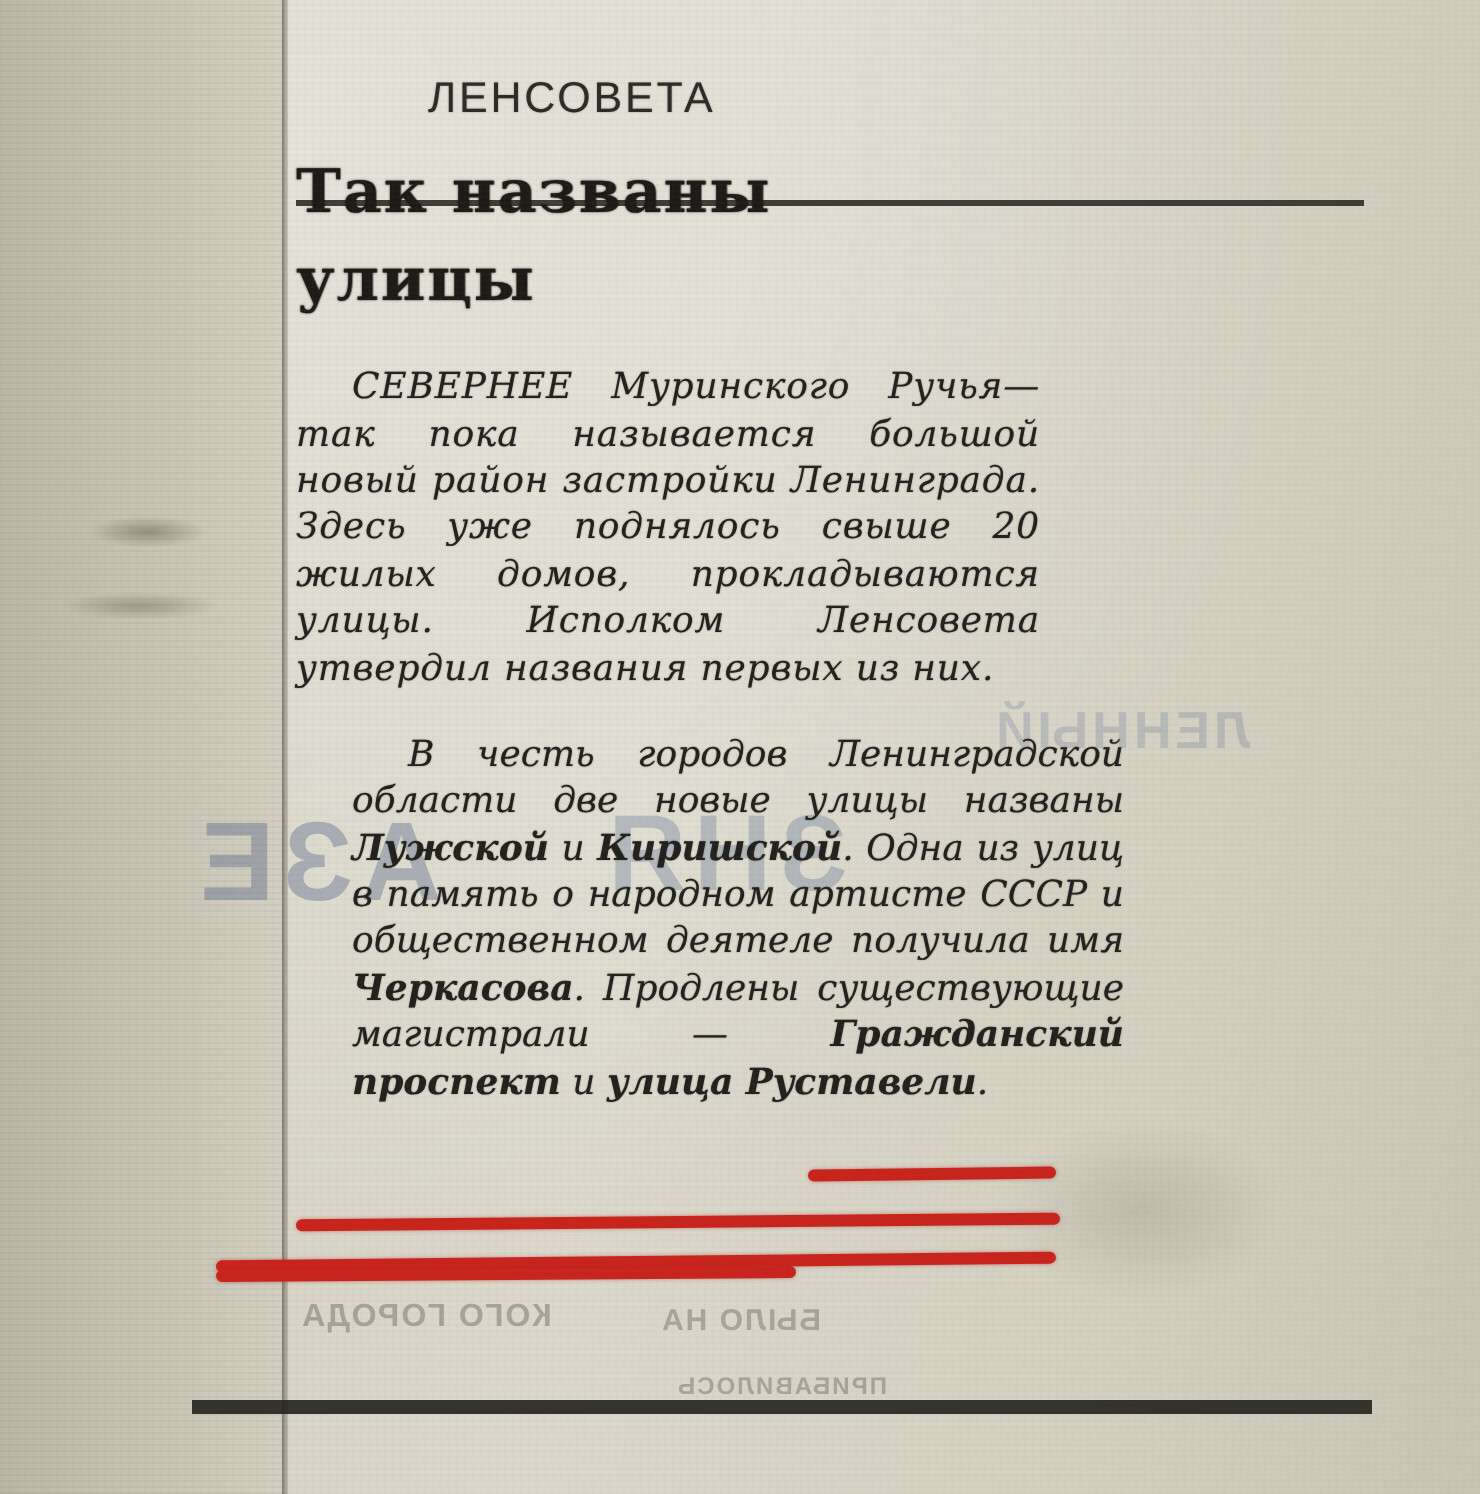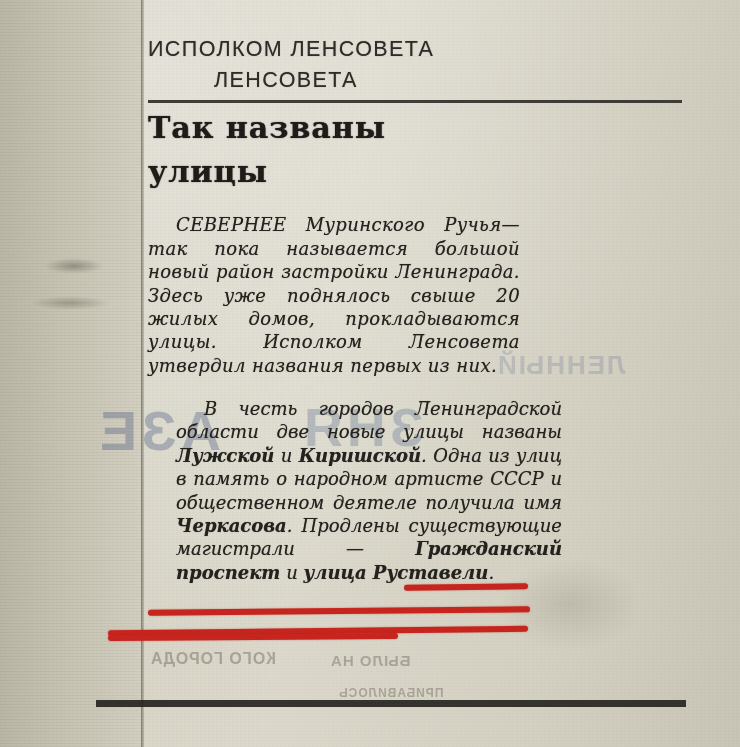--- a/index.html
+++ b/index.html
@@ -175,21 +175,20 @@
   <div class="ghost" id="ghost-3">ЛЕННЫЙ</div>
   <div class="ghost" id="ghost-4">КОГО  ГОРОДА</div>
   <div class="ghost" id="ghost-5">БЫЛО НА</div>
   <div class="ghost" id="ghost-6">ПРИБАВИЛОСЬ</div>
 
   <div id="top-rule"></div>
 
   <div id="column">
 
     <div id="kicker">
-      <span>ИСПОЛКОМ ЛЕНСОВЕТА</span>
       <span class="l2">ЛЕНСОВЕТА</span>
     </div>
 
     <div id="headline">
       <span>Так названы</span>
       <span class="hl-2">улицы</span>
     </div>
 
     <p class="para" id="para-1">
       <span class="first sc">СЕВЕРНЕЕ Муринского Ручья— так пока называется большой новый район застройки Ленинграда. Здесь уже поднялось свыше 20 жилых домов, прокладываются улицы. Исполком Ленсовета утвердил названия первых из них.</span>

